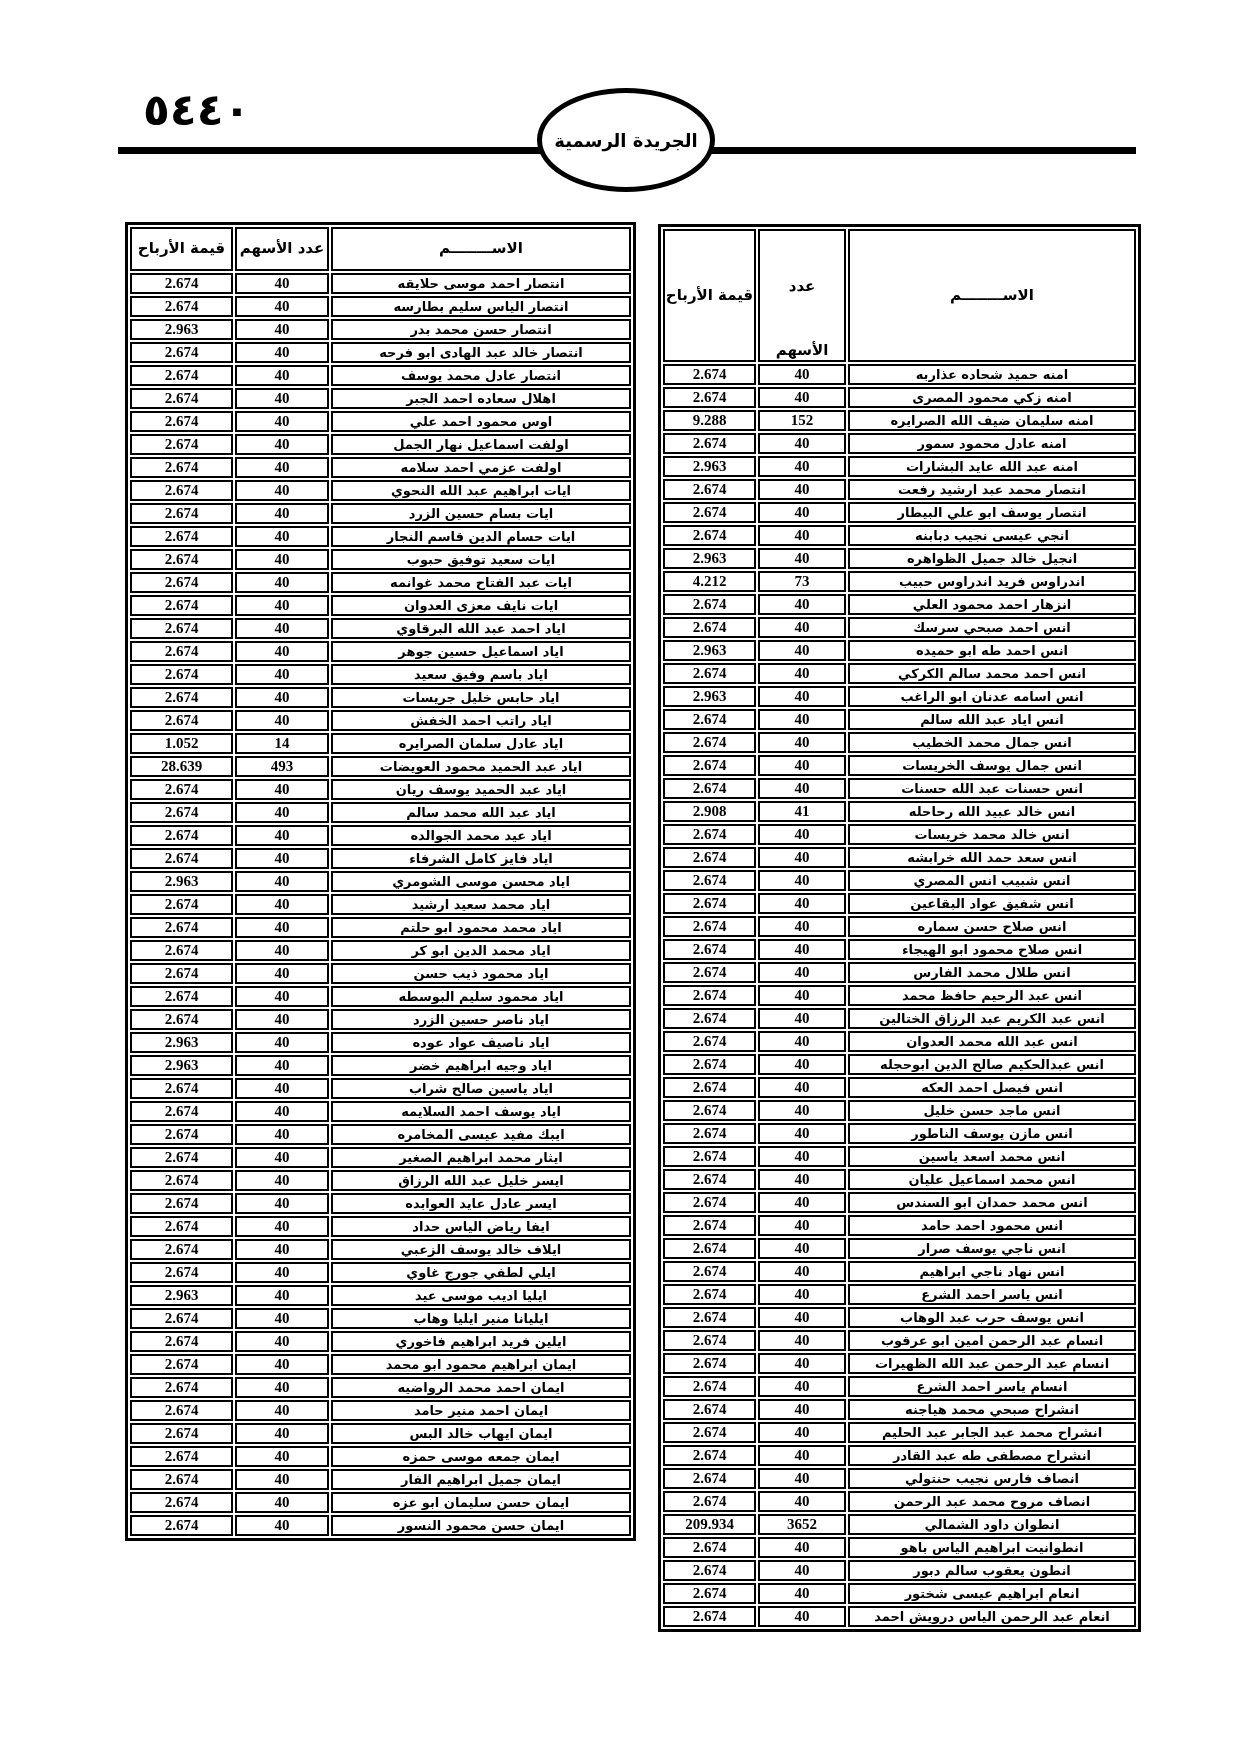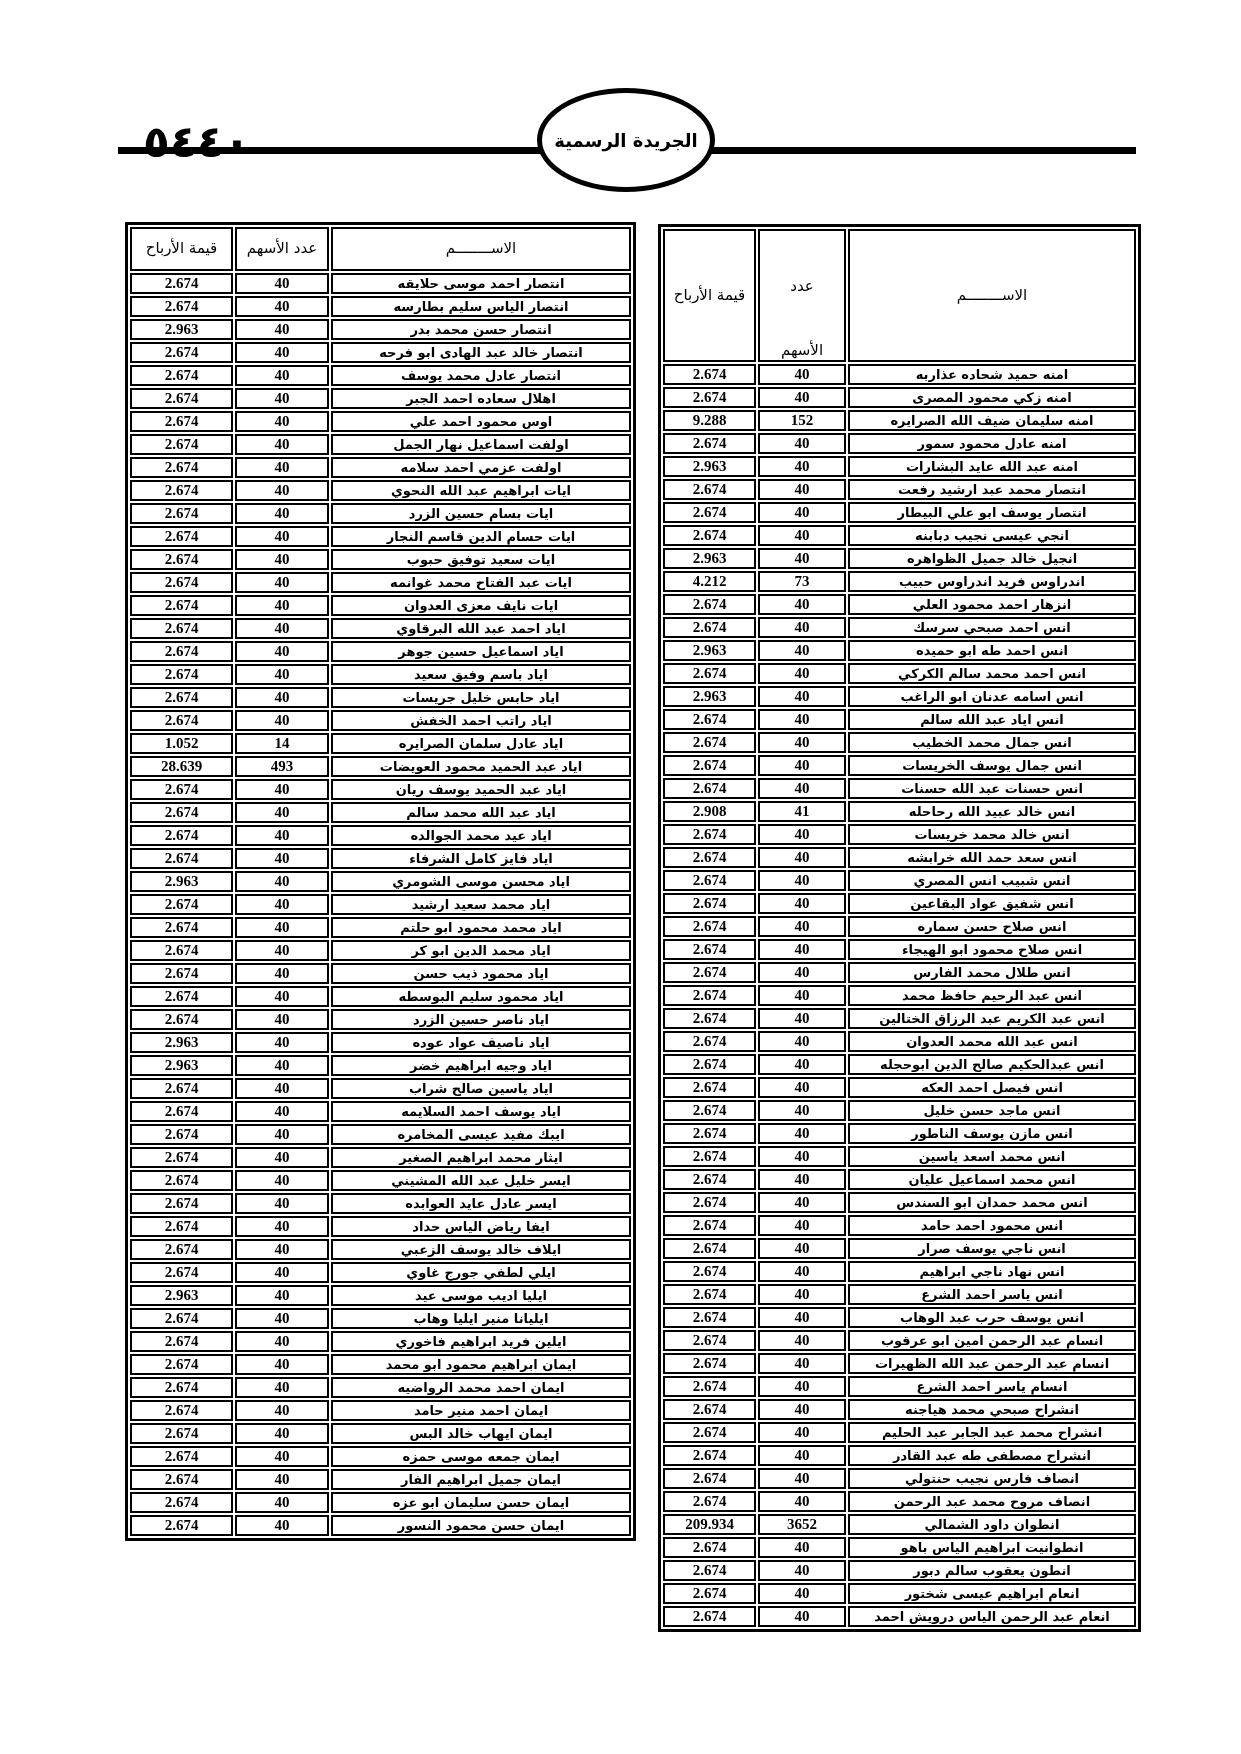--- a/index.html
+++ b/index.html
@@ -9,21 +9,20 @@
     width:1241px; height:1754px;
     font-family:"DejaVu Sans", sans-serif;
     color:#000;
     overflow:hidden;
   }
   .page-number {
     position:absolute; left:143px; top:84px;
     font-size:44px; font-weight:bold;
     font-family:"DejaVu Sans", sans-serif;
     letter-spacing:1px;
-    margin-top:32px;
   }
   .header-rule {
     position:absolute; left:118px; top:147px;
     width:1018px; height:7px; background:#000; z-index:1;
   }
   .gazette-oval {
     position:absolute; left:537px; top:88px;
     width:178px; height:104px;
     border:5px solid #000; border-radius:50%;
     background:#fff; z-index:2;
@@ -45,21 +44,21 @@
   table.gazette-table th, table.gazette-table td {
     border:2px solid #000;
     text-align:center;
     vertical-align:middle;
     overflow:hidden;
     white-space:nowrap;
   }
   table.gazette-table th {
     height:44px;
     font-size:15px;
-    font-weight:normal;
+    font-weight:bold;
     line-height:1.15;
   }
   table.gazette-table td {
     height:21px;
     font-weight:bold;
   }
   td.col-name { font-size:13px; }
   td.col-shares, td.col-profit {
     font-family:"Liberation Serif","DejaVu Serif",serif;
     font-size:15px;
@@ -581,21 +580,21 @@
         <td class="col-name">ايبك مفيد عيسى المخامره</td>
         <td class="col-shares">40</td>
         <td class="col-profit">2.674</td>
       </tr>
       <tr>
         <td class="col-name">ايثار محمد ابراهيم الصغير</td>
         <td class="col-shares">40</td>
         <td class="col-profit">2.674</td>
       </tr>
       <tr>
-        <td class="col-name">ايسر خليل عبد الله المشيني</td>
+        <td class="col-name">ايسر خليل عبد الله الرزاق</td>
         <td class="col-shares">40</td>
         <td class="col-profit">2.674</td>
       </tr>
       <tr>
         <td class="col-name">ايسر عادل عايد العوابده</td>
         <td class="col-shares">40</td>
         <td class="col-profit">2.674</td>
       </tr>
       <tr>
         <td class="col-name">ايفا رياض الياس حداد</td>

